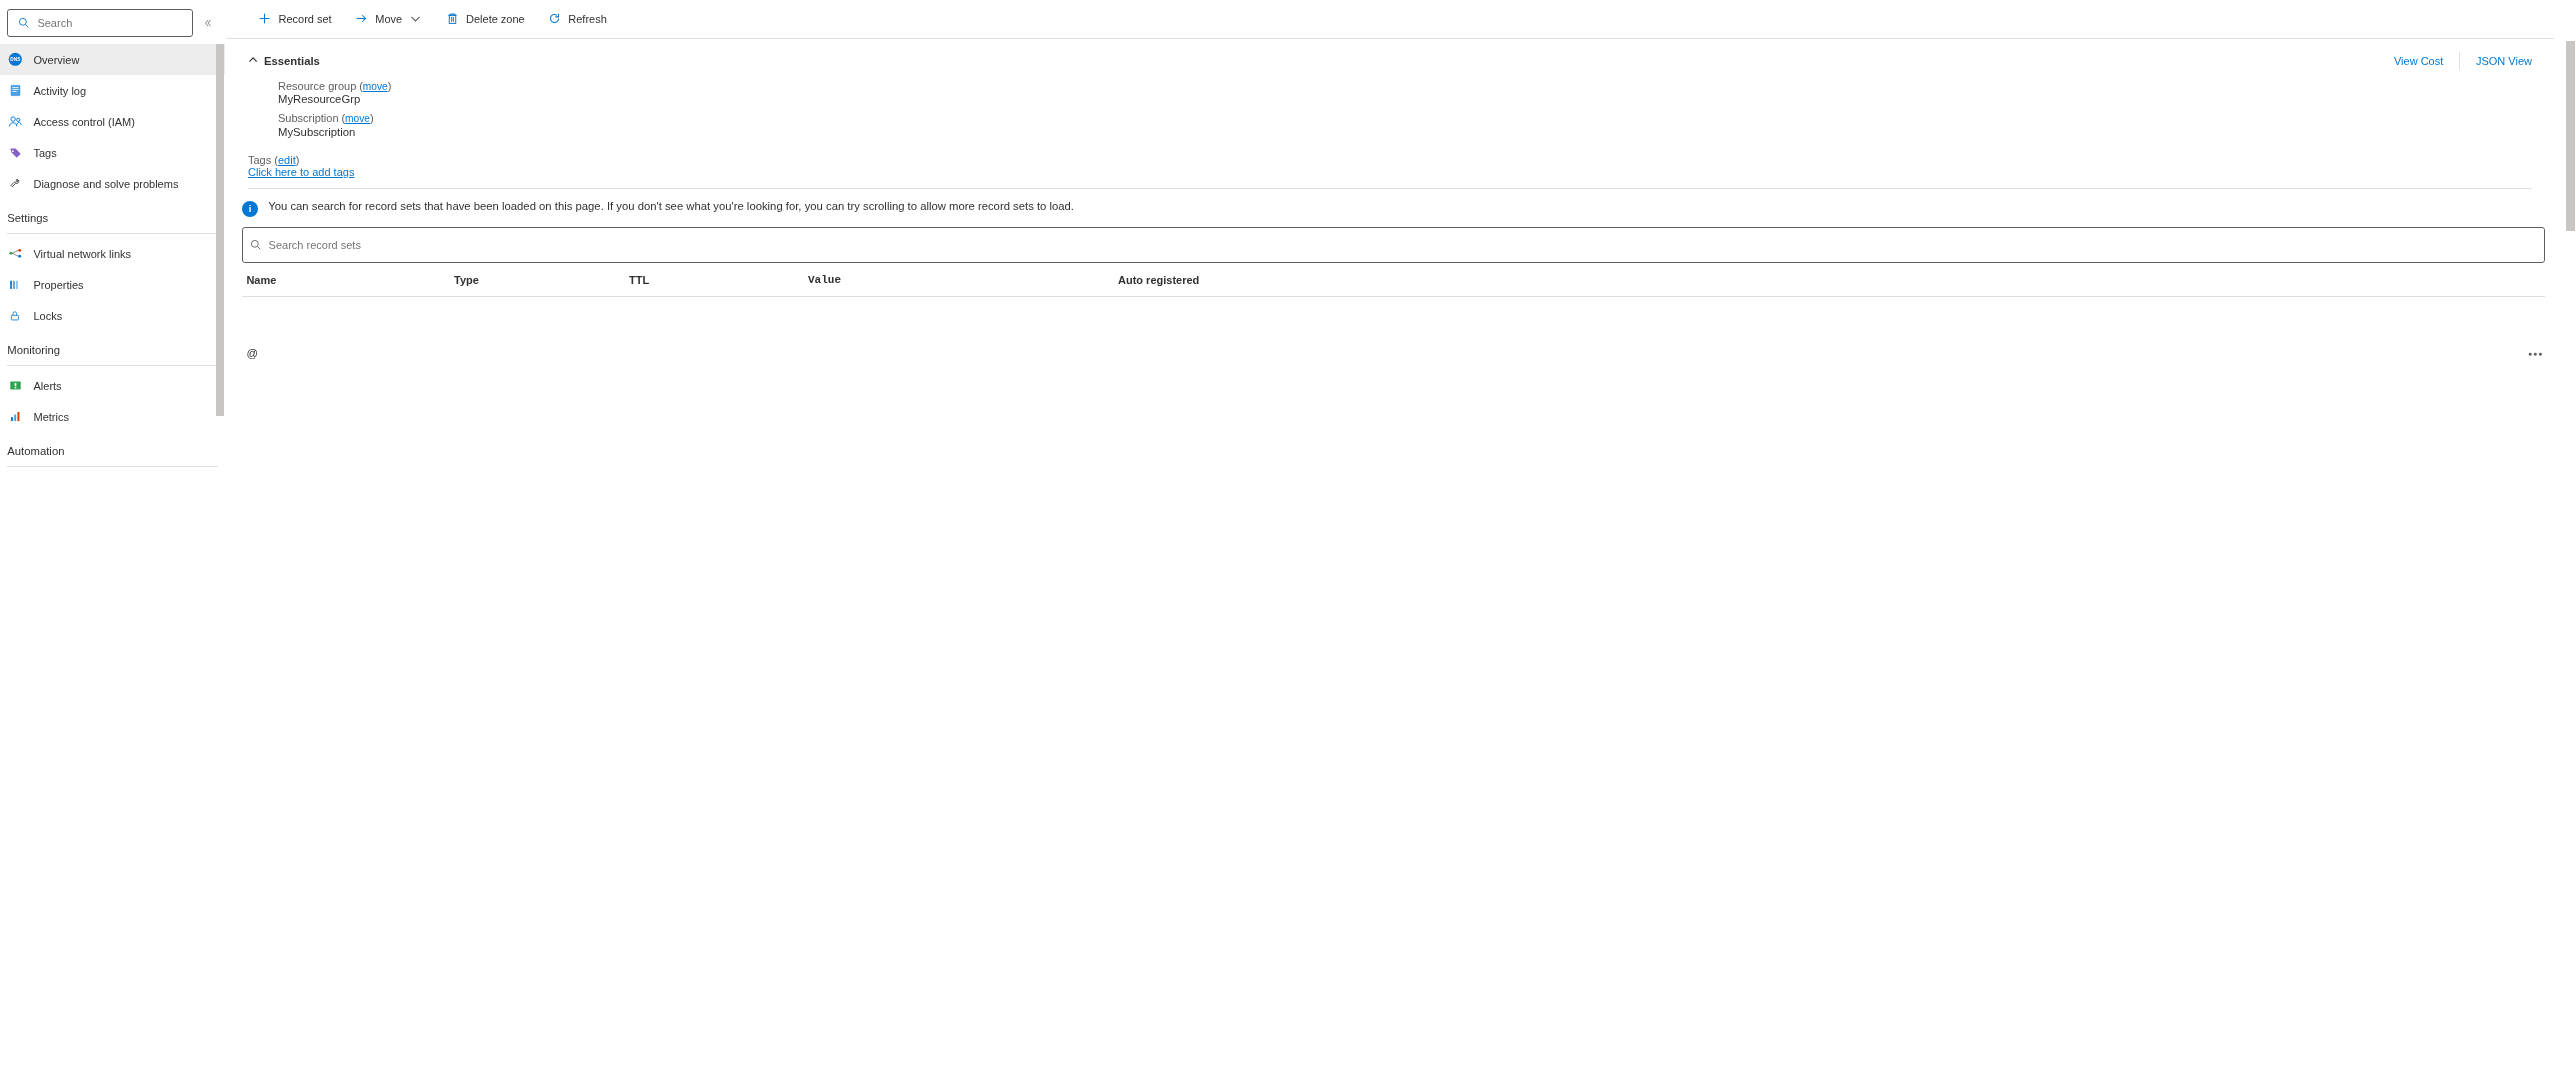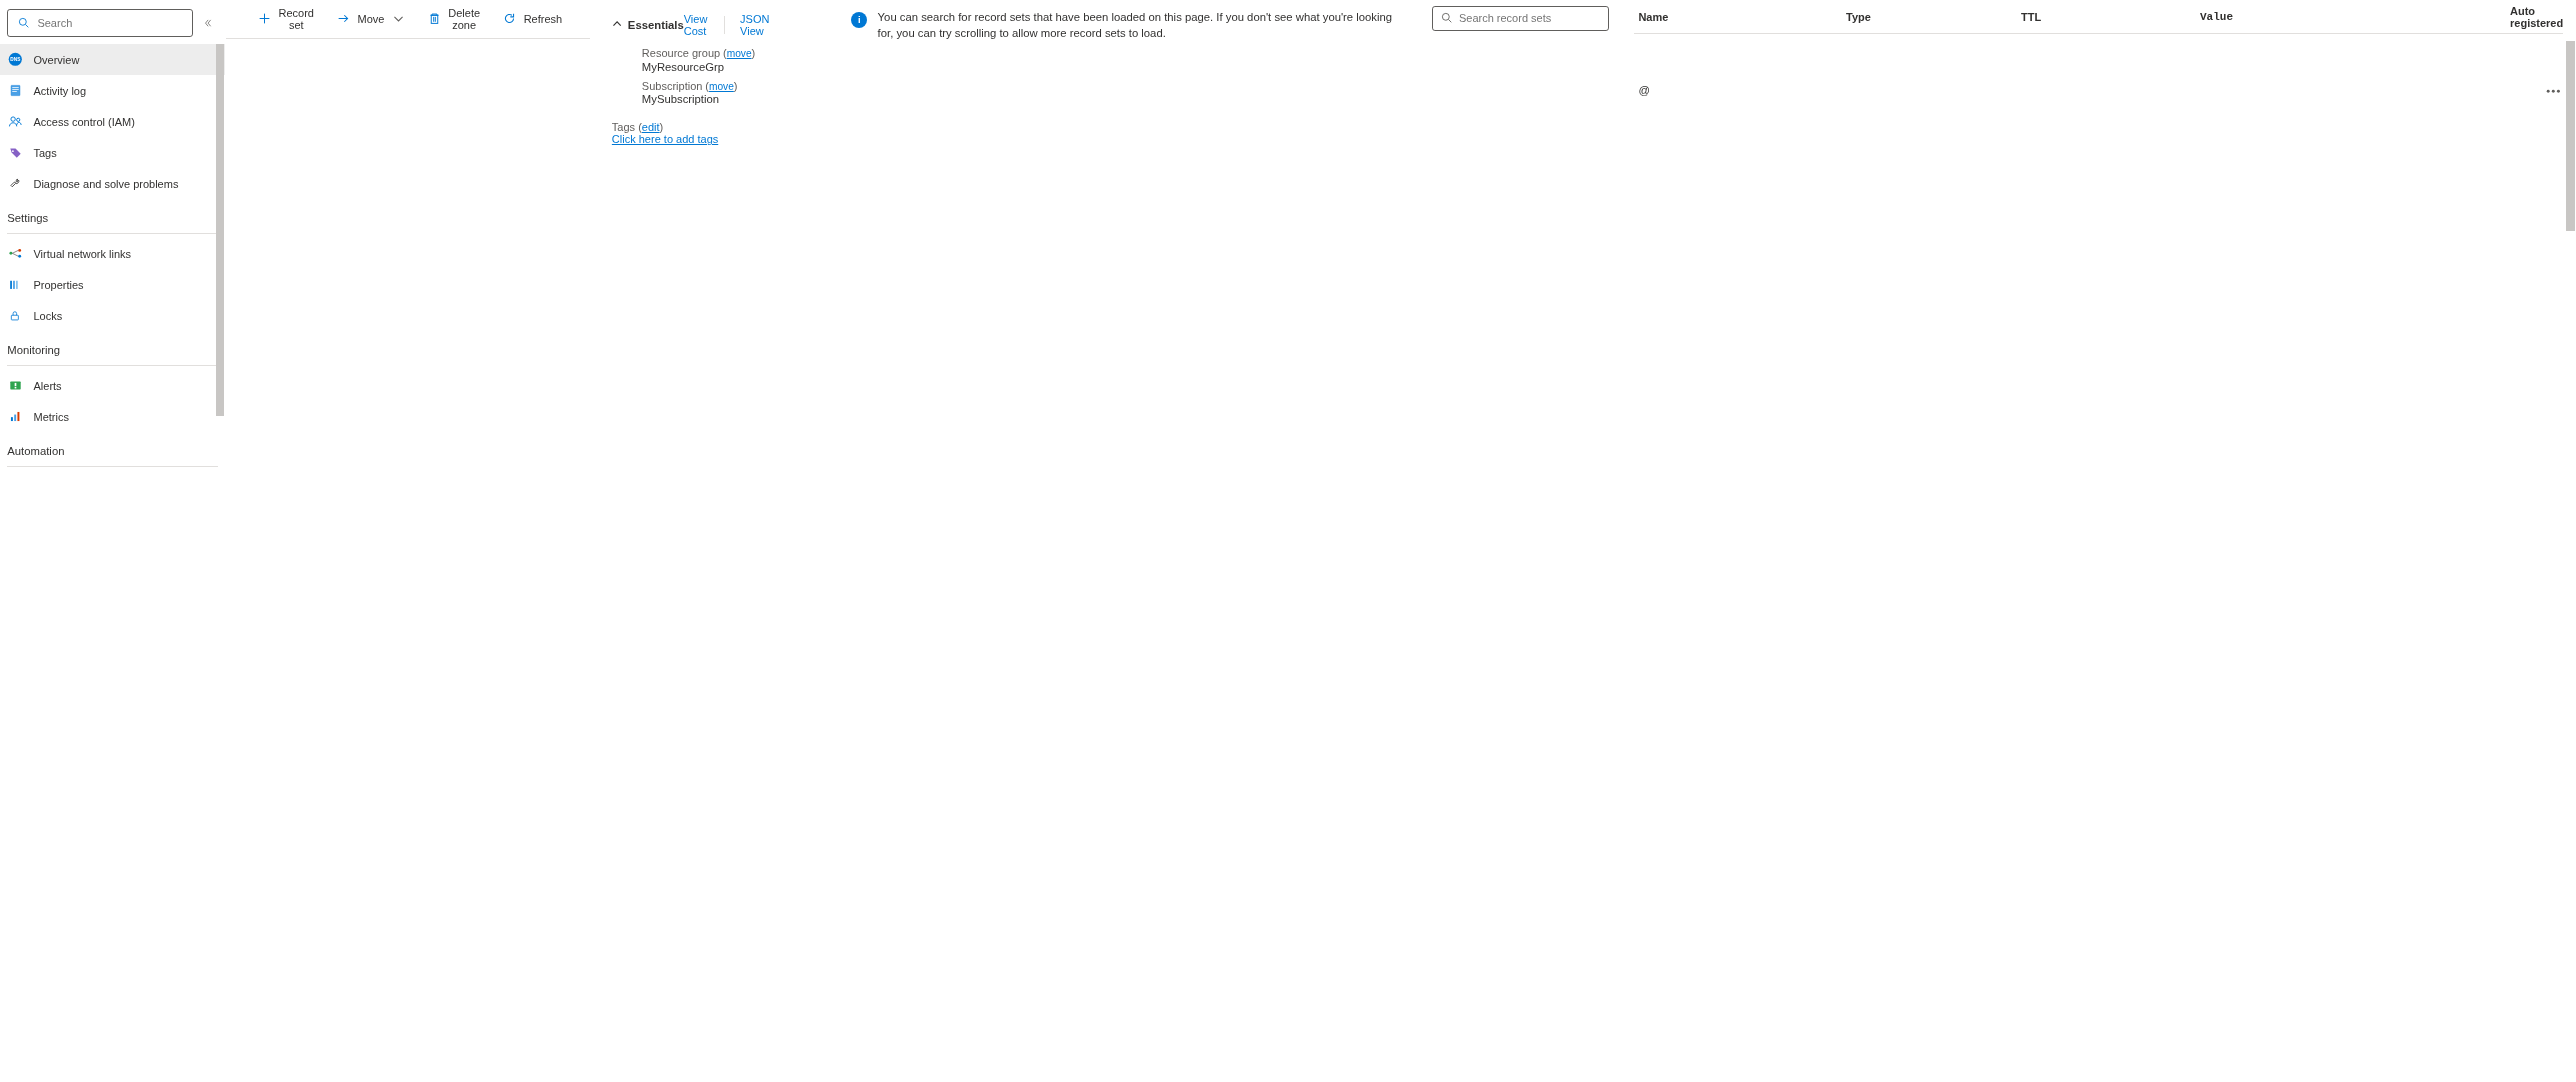--- a/index.html
+++ b/index.html
@@ -12,42 +12,42 @@
   .sidebar-search input { border: none; outline: none; flex: 1; font-size: 11px; color: #605e5c; background: transparent; }
   .collapse-btn { width: 19px; height: 19px; display: flex; align-items: center; justify-content: center; color: #605e5c; cursor: pointer; }
   .nav-item { display: flex; align-items: center; height: 31px; padding: 0 7.3px 0 7.3px; gap: 10.2px; cursor: pointer; font-size: 11px; color: #323130; }
   .nav-item.selected { background: #ededed; }
   .nav-icon { width: 16px; height: 16px; display: flex; align-items: center; justify-content: center; }
   .section-header { font-size: 11.3px; color: #323130; padding: 13px 7.3px 5.8px 7.3px; font-weight: 400; }
   .section-divider { border: none; border-top: 0.7px solid #e1dfdd; margin: 2.9px 7.3px 4.4px 7.3px; }
   .sidebar-scroll-track { position: absolute; right: -0.7px; top: 44px; width: 10.2px; bottom: 0; }
   .sidebar-scroll-thumb { position: absolute; top: 0; width: 8.8px; background: #c8c6c4; height: 372px; border-radius: 0; }
   
-  .main { flex: 1; display: flex; overflow: hidden; position: relative; padding-right: 4px; }
+  .main { flex: 1; display: flex; flex-direction: column; overflow: hidden; position: relative; padding-right: 22px; }
   .toolbar { display: flex; align-items: center; height: 39px; padding: 0 17.5px 0 22px; gap: 2.9px; border-bottom: 0.7px solid #e1dfdd; }
   .toolbar-btn { display: flex; align-items: center; gap: 7.3px; padding: 4.4px 10.2px; font-size: 11px; color: #323130; cursor: pointer; background: transparent; border: none; }
   .toolbar-btn svg { width: 13px; height: 13px; }
   .essentials { padding: 13px 22px 0 22px; }
   .essentials-header { display: flex; align-items: center; justify-content: space-between; }
   .essentials-title { display: flex; align-items: center; gap: 5.8px; font-weight: 600; font-size: 11.3px; cursor: pointer; }
   .essentials-links { display: flex; align-items: center; gap: 16px; font-size: 11px; }
   .essentials-links a { color: #0078d4; text-decoration: none; cursor: pointer; }
   .essentials-links .divider { width: 0.7px; height: 17.5px; background: #e1dfdd; }
   .essentials-body { padding-top: 10.2px; }
   .ess-row { margin-bottom: 7.3px; margin-left: 30px; }
   .ess-label { font-size: 11px; color: #605e5c; }
   .ess-value { font-size: 11.3px; color: #323130; padding-top: 1.5px; }
   .ess-link { color: #0078d4; text-decoration: underline; cursor: pointer; }
   .tags-row { margin-top: 16px; font-size: 11px; }
   .tags-row a { color: #0078d4; text-decoration: underline; }
   .essentials-border { border-top: 0.7px solid #e1dfdd; margin: 10.2px 22px 0 22px; }
   .info-banner { display: flex; gap: 10.2px; padding: 10.2px 22px 4.4px 16px; font-size: 11.3px; color: #323130; line-height: 1.4; }
   .info-icon-c { width: 16px; height: 16px; border-radius: 50%; background: #0078d4; color: #fff; font-weight: bold; font-size: 9.5px; display: flex; align-items: center; justify-content: center; font-style: normal; flex-shrink: 0; margin-top: 1.5px; }
   .record-search-wrap { padding: 5.8px 8.8px 0 16px; }
-  .record-search { display: flex; align-items: center; gap: 7.3px; border: 0.7px solid #605e5c; border-radius: 2.9px; height: 25px; padding: 0 7.3px; }
+  .record-search { display: flex; align-items: center; gap: 7.3px; border: 0.7px solid #605e5c; border-radius: 2.9px; height: 36px; padding: 0 7.3px; }
   .record-search input { border: none; outline: none; flex: 1; font-size: 11px; color: #605e5c; background: transparent; }
   .table-wrap { padding: 0 8.8px 0 16px; }
   .rec-header { display: flex; align-items: center; height: 34px; border-bottom: 0.7px solid #e1dfdd; font-weight: 600; font-size: 11px; color: #323130; gap: 40px; }
   .rec-row { display: flex; align-items: center; height: 58px; border-bottom: none; font-size: 11.3px; color: #323130; padding-top: 53px; }
   .col-name { flex: 0 0 172px; padding-left: 4.4px; }
   .col-type { flex: 0 0 135px; }
   .col-ttl { flex: 0 0 139px; }
   .col-value { flex: 0 0 270px; font-family: Liberation Mono, monospace; }
   .col-auto { flex: 1; }
   .row-menu { margin-left: auto; padding-right: 2.9px; color: #605e5c; cursor: pointer; letter-spacing: 1.5px; font-weight: bold; }

